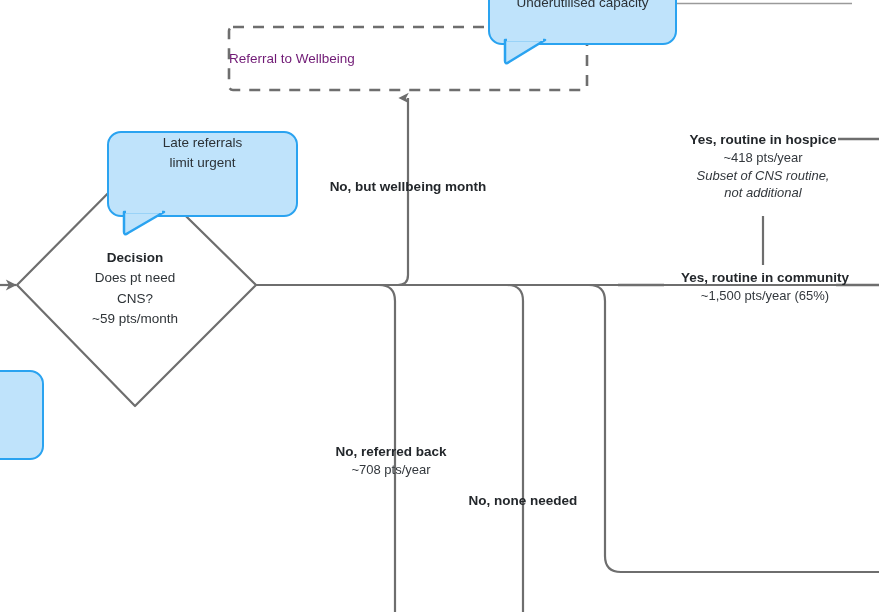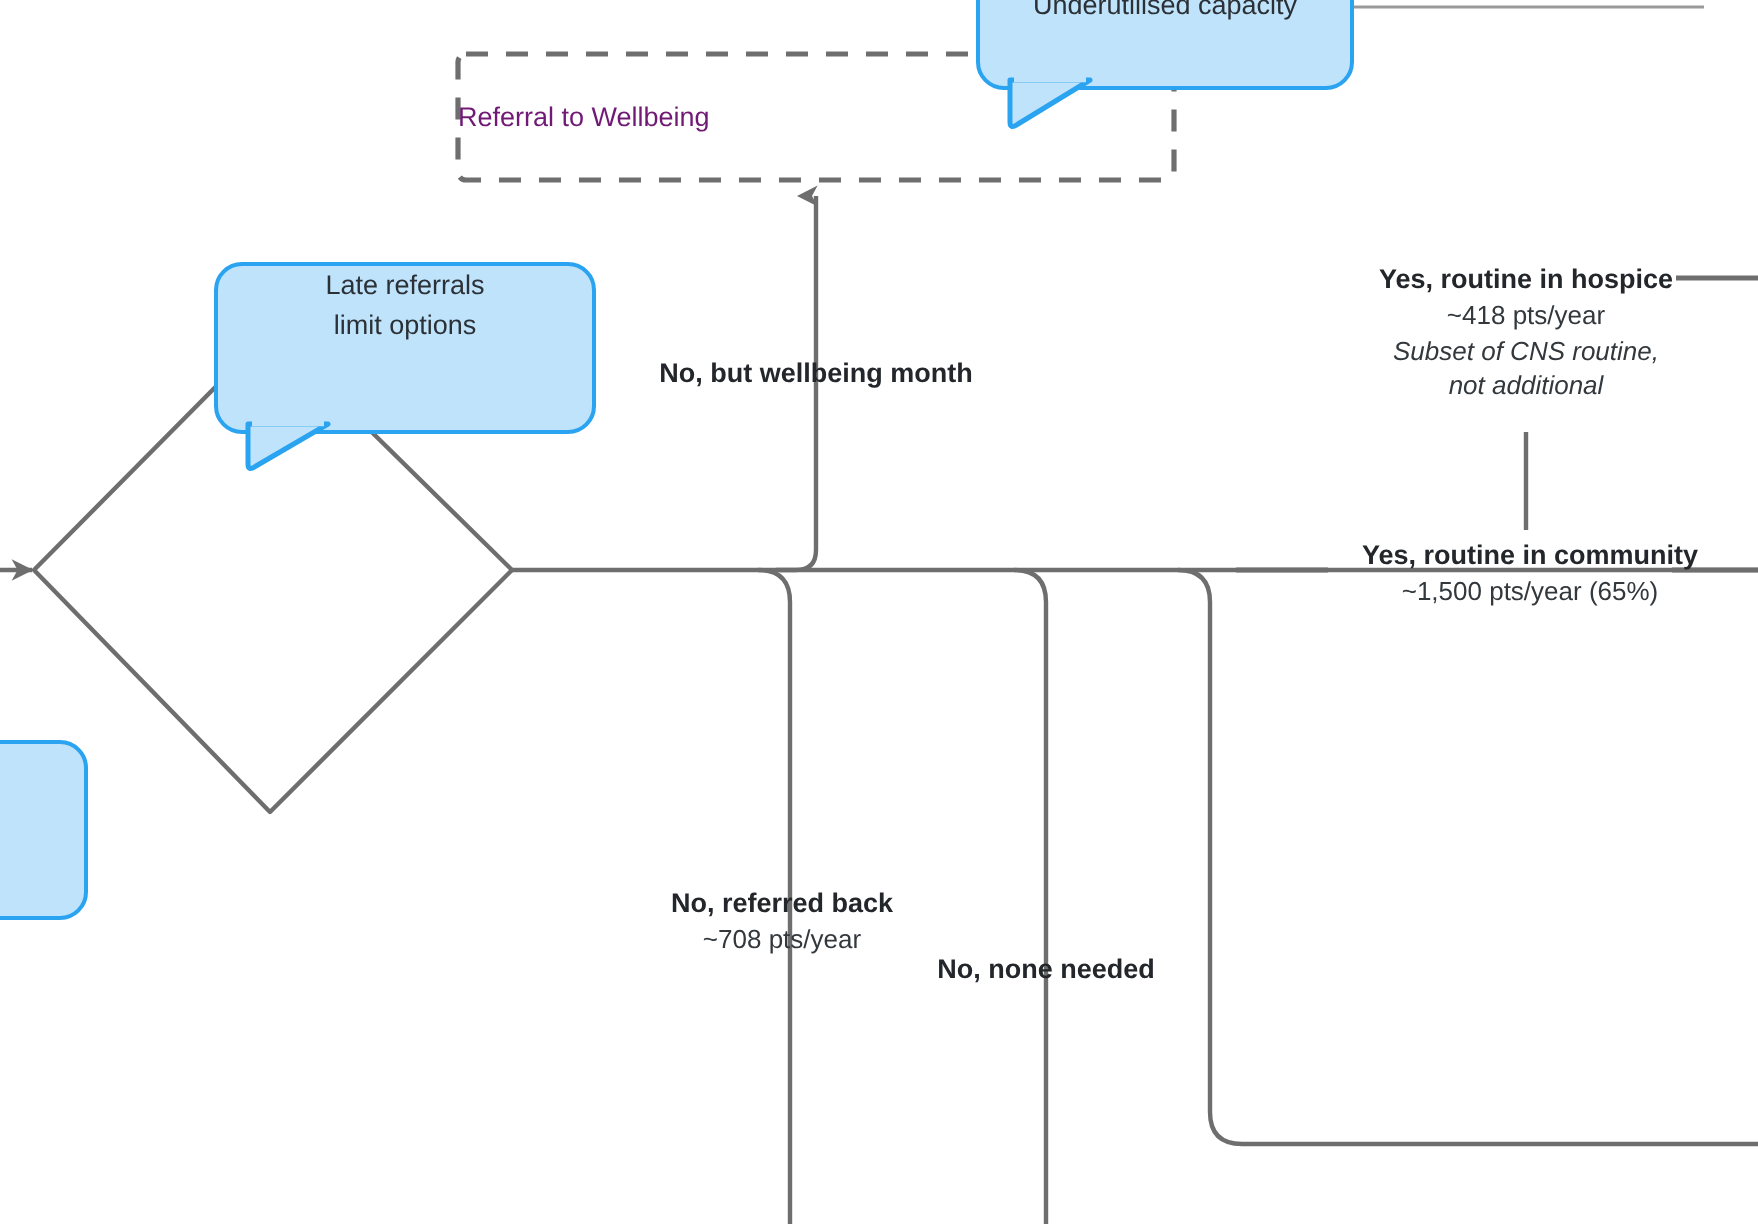--- a/index.html
+++ b/index.html
@@ -67,20 +67,26 @@
     <path d="M589,285 Q605,285 605,301 L605,556 Q605,572 621,572 L879,572" fill="none" stroke="#6e6e6e" stroke-width="2.2"></path>
 
     <line x1="763" y1="216" x2="763" y2="265" stroke="#6e6e6e" stroke-width="2.2"></line>
 
     <line x1="838" y1="139" x2="879" y2="139" stroke="#6e6e6e" stroke-width="2.4"></line>
 
     <line x1="618" y1="285" x2="664" y2="285" stroke="#6e6e6e" stroke-width="2.4"></line>
     <line x1="836" y1="285" x2="879" y2="285" stroke="#6e6e6e" stroke-width="2.4"></line>
   </svg>
 
+  <div class="diamond-text" style="left:35px;top:248px;width:200px;">
+    <span class="hd">Decision</span>
+    <span class="sub">Does pt need</span>
+    <span class="sub">CNS?</span>
+    <span class="sub">~59 pts/month</span>
+  </div>
 
   <div class="proc-label" style="left:229px;top:51px;width:358px;">Referral to Wellbeing</div>
 
   <div class="lbl" style="left:278px;top:178px;width:260px;">
     <span class="hd">No, but wellbeing month</span>
   </div>
 
   <div class="lbl" style="left:643px;top:131px;width:240px;">
     <span class="hd">Yes, routine in hospice</span>
     <span class="sub">~418 pts/year</span>
@@ -92,30 +98,30 @@
     <span class="hd">Yes, routine in community</span>
     <span class="sub">~1,500 pts/year (65%)</span>
   </div>
 
 
   <div class="lbl" style="left:275px;top:443px;width:232px;">
     <span class="hd">No, referred back</span>
     <span class="sub">~708 pts/year</span>
   </div>
 
-  <div class="lbl" style="left:407px;top:476px;width:232px;">
+  <div class="lbl" style="left:407px;top:492px;width:232px;">
     <span class="hd">No, none needed</span>
   </div>
 
   <div class="bubble" style="left:-46px;top:370px;width:90px;height:90px;"></div>
 
   <div class="bubble" style="left:107px;top:131px;width:191px;height:86px;">
     <div class="btxt">
       <span>Late referrals</span><br>
-      <span>limit options</span>
+      <span>limit urgent</span>
     </div>
   </div>
 
   <svg class="layer" viewBox="0 0 879 612" preserveAspectRatio="none" style="pointer-events:none;">
     <path d="M124,212 L124,232 Q124,236 128,233 L164,212 Z" fill="#bfe3fb" stroke="#2aa3f0" stroke-width="2.5" stroke-linejoin="round"></path>
     <path d="M126,211.5 L162,211.5" stroke="#bfe3fb" stroke-width="3.2"></path>
   </svg>
 
   <div class="bubble" style="left:488px;top:-42px;width:189px;height:87px;align-items:flex-end;">
     <div class="btxt" style="padding-bottom:30px;">

